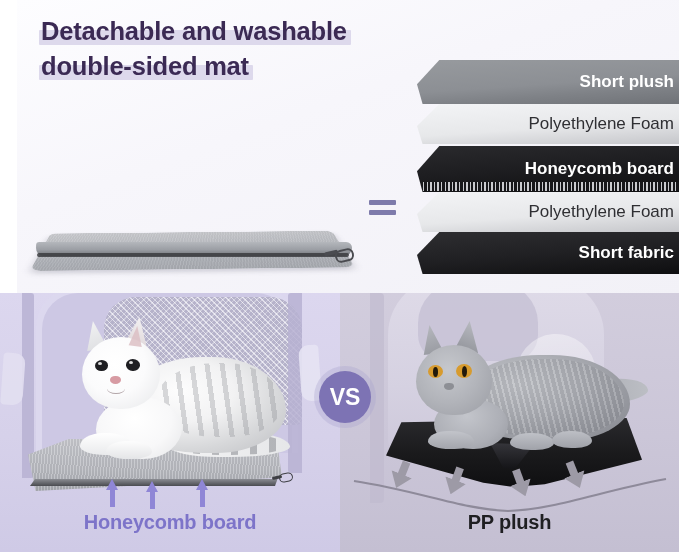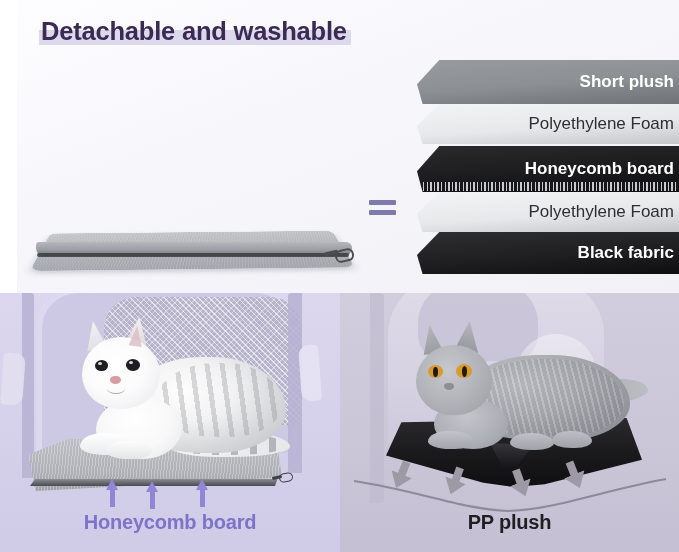--- a/index.html
+++ b/index.html
@@ -331,20 +331,21 @@
 
   <div class="top-section">
 
     <div class="headline">
       <span class="hl-line">
         <span class="hl-band"></span>
         <span class="hl-text">Detachable and washable</span>
       </span>
       <span class="hl-line">
         <span class="hl-band"></span>
+        <span class="hl-text">double-sided mat</span>
       </span>
     </div>
 
 
     <div class="mat-wrap">
       <div class="mat-shadow"></div>
       <div class="mat-shape"></div>
       <div class="mat-texture"></div>
       <div class="mat-edge"></div>
       <div class="mat-base"></div>
@@ -372,21 +373,21 @@
         <div class="slab"></div>
         <div class="flute"></div>
         <div class="lbl">Honeycomb board</div>
       </div>
       <div class="layer l4">
         <div class="slab"></div>
         <div class="lbl">Polyethylene Foam</div>
       </div>
       <div class="layer l5">
         <div class="slab"></div>
-        <div class="lbl">Black fabric</div>
+        <div class="lbl">Short fabric</div>
       </div>
     </div>
   </div>
 
   <div class="bottom-section">
 
     <div class="panel panel-left">
       <div class="carrier-post post-l"></div>
       <div class="carrier-arch">
         <div class="carrier-mesh"></div>
@@ -487,15 +488,20 @@
         </div>
         <div class="arr-dn" style="left:178px;top:0;transform:rotate(-22deg);">
           <div class="shaft"></div>
           <div class="head"></div>
         </div>
       </div>
 
       <div class="label-pp">PP plush</div>
     </div>
 
+    <div style="position:absolute;left:319px;top:78px;width:52px;height:52px;border-radius:50%;
+                background:#7d73b4;display:flex;align-items:center;justify-content:center;
+                box-shadow:0 0 0 5px rgba(170,164,206,.35);z-index:20;">
+      <span style="color:#fff;font-size:23px;font-weight:bold;letter-spacing:0px;">VS</span>
+    </div>
 
   </div>
 </div>
 
 </body></html>

